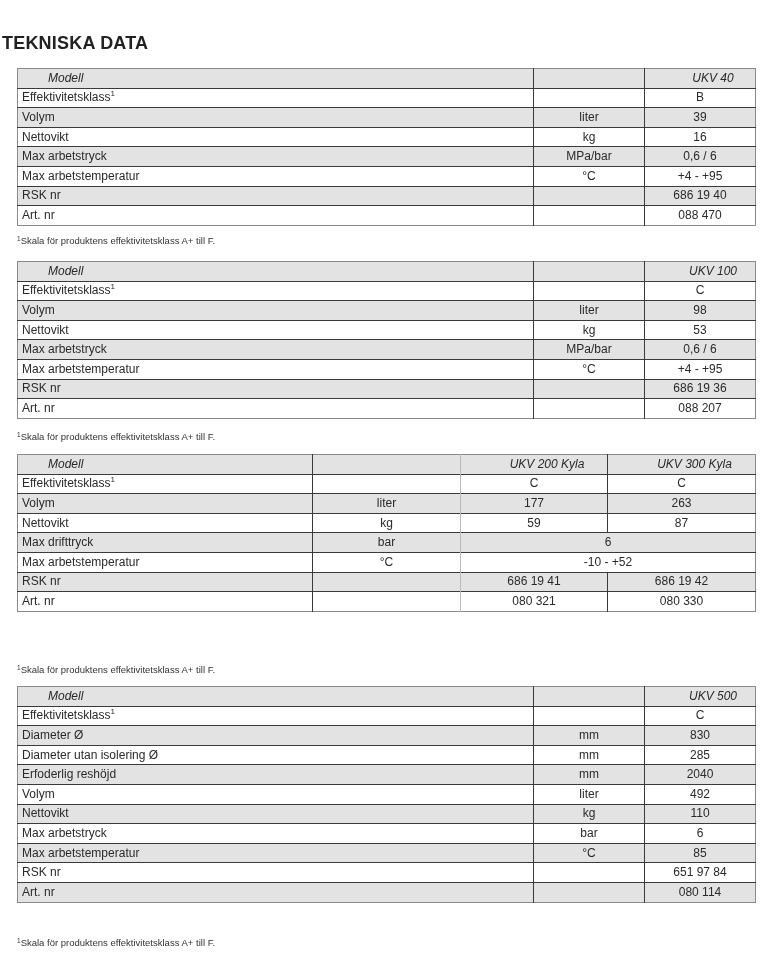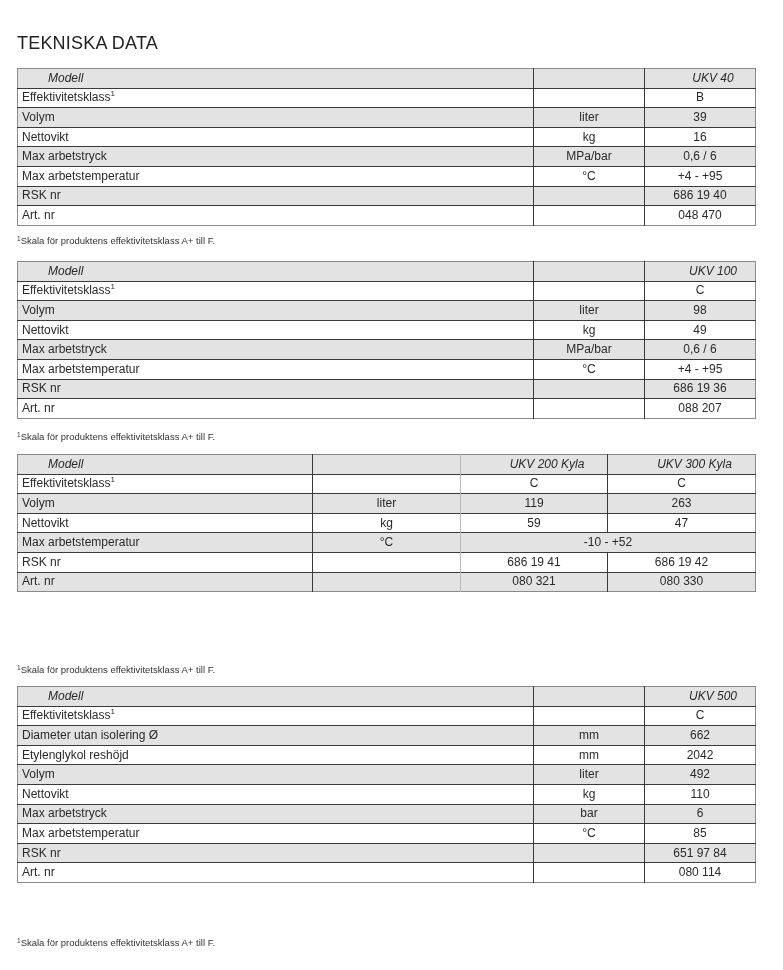--- a/index.html
+++ b/index.html
@@ -10,26 +10,26 @@
     body {
       width: 783px;
       height: 970px;
       position: relative;
       font-family: "Liberation Sans", "DejaVu Sans", sans-serif;
       color: #2a2a2a;
       overflow: hidden;
     }
     .page-title {
       position: absolute;
-      left: 17px;
+      left: 2px;
       top: 33px;
       font-size: 18px;
       letter-spacing: 0.2px;
       color: #222;
-      font-weight: normal;
+      font-weight: bold;
       margin: 0;
     }
     table.spec {
       position: absolute;
       left: 17px;
       width: 738px;
       border-collapse: collapse;
       table-layout: fixed;
       font-size: 12px;
       border: 1.5px solid #8a8a8a;
@@ -103,21 +103,21 @@
     <td class="c">+4 - +95</td>
   </tr>
   <tr>
     <td>RSK nr</td>
     <td class="c"></td>
     <td class="c">686 19 40</td>
   </tr>
   <tr>
     <td>Art. nr</td>
     <td class="c"></td>
-    <td class="c">048 470</td>
+    <td class="c">088 470</td>
   </tr>
 </tbody>
   </table>
 
 <div class="footnote" style="top:235px;"><sup>1</sup><span>Skala för produktens effektivitetsklass A+ till F.</span></div>
 
 <table class="spec" style="top:261px;">
   <colgroup>
       <col style="width:516px">
       <col style="width:111px">
@@ -135,21 +135,21 @@
     <td class="c">C</td>
   </tr>
   <tr>
     <td>Volym</td>
     <td class="c">liter</td>
     <td class="c">98</td>
   </tr>
   <tr>
     <td>Nettovikt</td>
     <td class="c">kg</td>
-    <td class="c">49</td>
+    <td class="c">53</td>
   </tr>
   <tr>
     <td>Max arbetstryck</td>
     <td class="c">MPa/bar</td>
     <td class="c">0,6 / 6</td>
   </tr>
   <tr>
     <td>Max arbetstemperatur</td>
     <td class="c">°C</td>
     <td class="c">+4 - +95</td>
@@ -185,28 +185,33 @@
   </tr>
   <tr>
     <td><span>Effektivitetsklass</span><sup>1</sup></td>
     <td class="c"></td>
     <td class="c lightl">C</td>
     <td class="c">C</td>
   </tr>
   <tr>
     <td>Volym</td>
     <td class="c">liter</td>
-    <td class="c lightl">119</td>
+    <td class="c lightl">177</td>
     <td class="c">263</td>
   </tr>
   <tr>
     <td>Nettovikt</td>
     <td class="c">kg</td>
     <td class="c lightl">59</td>
-    <td class="c">47</td>
+    <td class="c">87</td>
+  </tr>
+  <tr>
+    <td>Max drifttryck</td>
+    <td class="c">bar</td>
+    <td class="c lightl" colspan="2">6</td>
   </tr>
   <tr>
     <td>Max arbetstemperatur</td>
     <td class="c">°C</td>
     <td class="c lightl" colspan="2">-10 - +52</td>
   </tr>
   <tr>
     <td>RSK nr</td>
     <td class="c"></td>
     <td class="c lightl">686 19 41</td>
@@ -234,28 +239,33 @@
     <td class="it">Modell</td>
     <td></td>
     <td class="c it">UKV 500</td>
   </tr>
   <tr>
     <td><span>Effektivitetsklass</span><sup>1</sup></td>
     <td class="c"></td>
     <td class="c">C</td>
   </tr>
   <tr>
+    <td>Diameter Ø</td>
+    <td class="c">mm</td>
+    <td class="c">830</td>
+  </tr>
+  <tr>
     <td>Diameter utan isolering Ø</td>
     <td class="c">mm</td>
-    <td class="c">662</td>
-  </tr>
-  <tr>
-    <td>Etylenglykol reshöjd</td>
+    <td class="c">285</td>
+  </tr>
+  <tr>
+    <td>Erfoderlig reshöjd</td>
     <td class="c">mm</td>
-    <td class="c">2042</td>
+    <td class="c">2040</td>
   </tr>
   <tr>
     <td>Volym</td>
     <td class="c">liter</td>
     <td class="c">492</td>
   </tr>
   <tr>
     <td>Nettovikt</td>
     <td class="c">kg</td>
     <td class="c">110</td>

